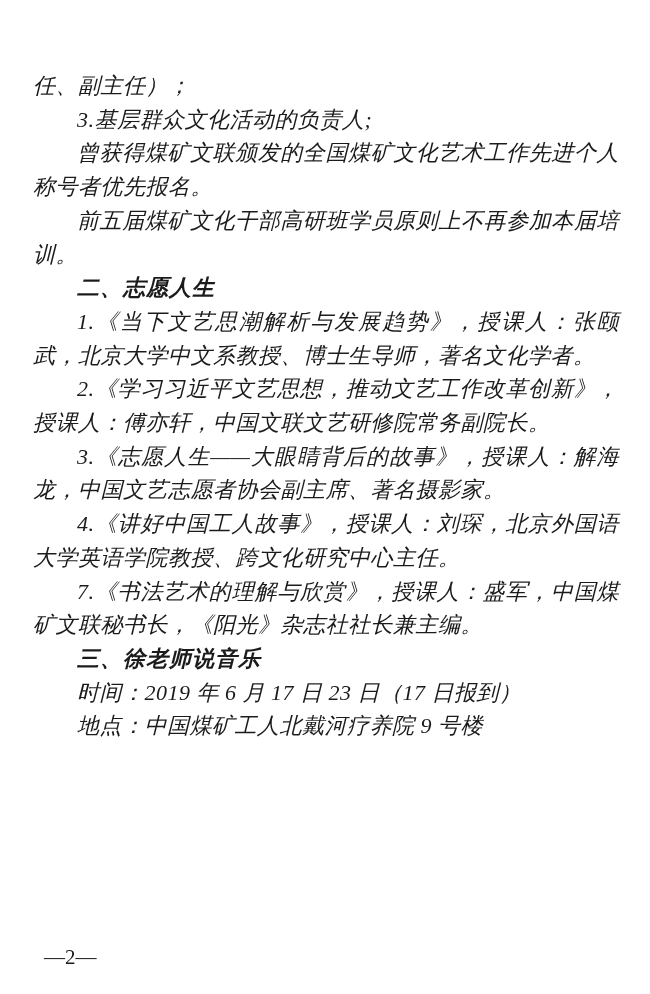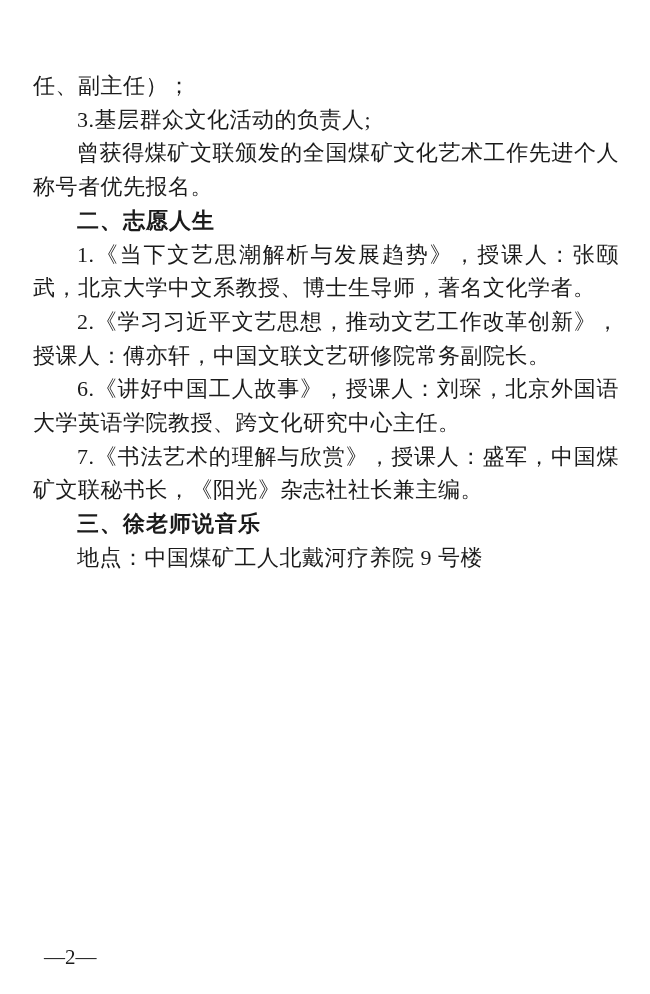--- a/index.html
+++ b/index.html
@@ -23,20 +23,21 @@
     width: 586px;
     font-size: 22px;
     line-height: 33.7px;
     text-align: justify;
     letter-spacing: 0.5px;
   }
   .para {
     margin: 0;
     padding: 0;
     text-indent: 2em;
+    font-style: italic;
   }
   .para.continuation {
     text-indent: 0;
   }
   .para.heading {
     font-family: "Liberation Sans", "DejaVu Sans", sans-serif;
     font-weight: bold;
     letter-spacing: 1px;
   }
   .page-footer {
@@ -50,22 +51,25 @@
   }
 </style>
 </head>
 <body>
 
 <div class="page">
   <div class="doc-body">
     <p class="para continuation">任、副主任）；</p>
     <p class="para">3.基层群众文化活动的负责人;</p>
     <p class="para">曾获得煤矿文联颁发的全国煤矿文化艺术工作先进个人称号者优先报名。</p>
+    <p class="para">前五届煤矿文化干部高研班学员原则上不再参加本届培训。</p>
     <p class="para heading">二、志愿人生</p>
     <p class="para">1.《当下文艺思潮解析与发展趋势》，授课人：张颐武，北京大学中文系教授、博士生导师，著名文化学者。</p>
     <p class="para">2.《学习习近平文艺思想，推动文艺工作改革创新》，授课人：傅亦轩，中国文联文艺研修院常务副院长。</p>
-    <p class="para">6.《讲好中国工人故事》，授课人：刘琛，北京外国语大学英语学院教授、跨文化研究中心主任。</p>
+    <p class="para">3.《志愿人生——大眼睛背后的故事》，授课人：解海龙，中国文艺志愿者协会副主席、著名摄影家。</p>
+    <p class="para">4.《讲好中国工人故事》，授课人：刘琛，北京外国语大学英语学院教授、跨文化研究中心主任。</p>
     <p class="para">7.《书法艺术的理解与欣赏》，授课人：盛军，中国煤矿文联秘书长，《阳光》杂志社社长兼主编。</p>
     <p class="para heading">三、徐老师说音乐</p>
+    <p class="para">时间：2019 年 6 月 17 日 23 日（17 日报到）</p>
     <p class="para">地点：中国煤矿工人北戴河疗养院 9 号楼</p>
   </div>
   <div class="page-footer">—2—</div>
 </div>
 
 </body></html>

